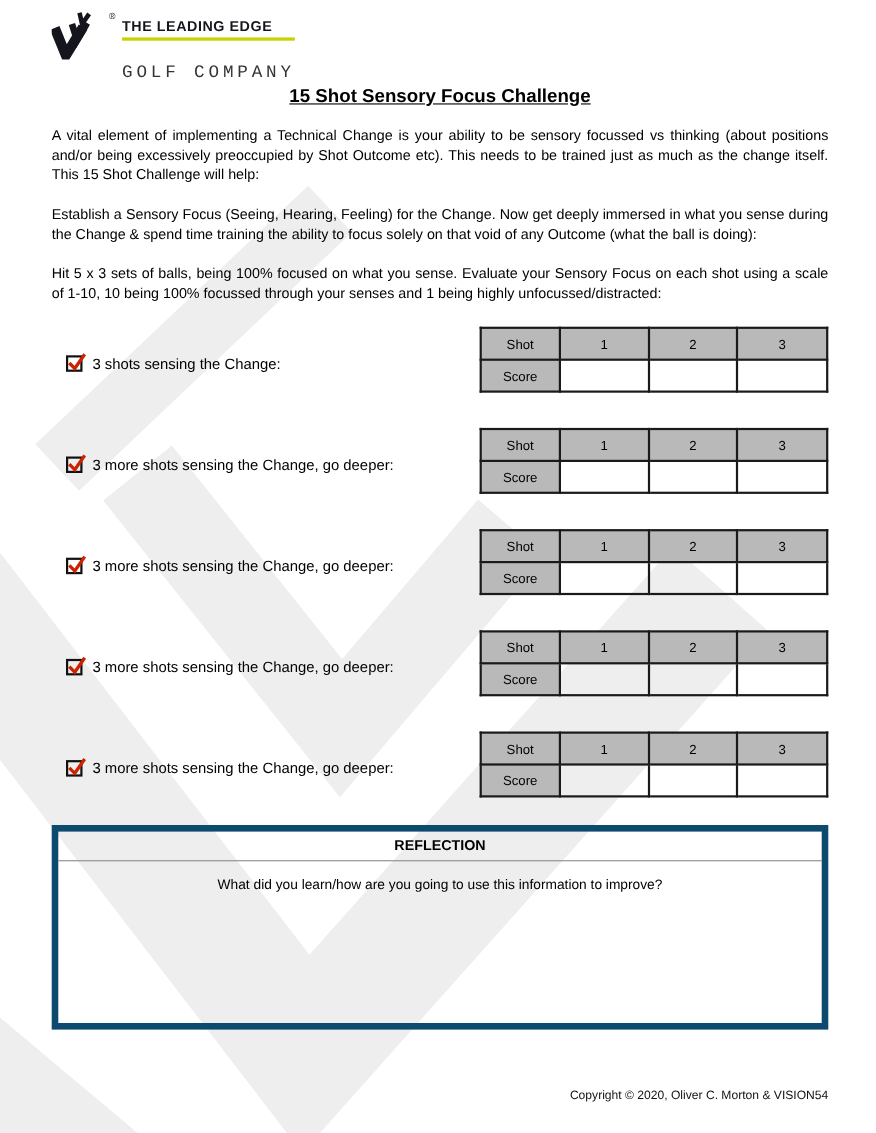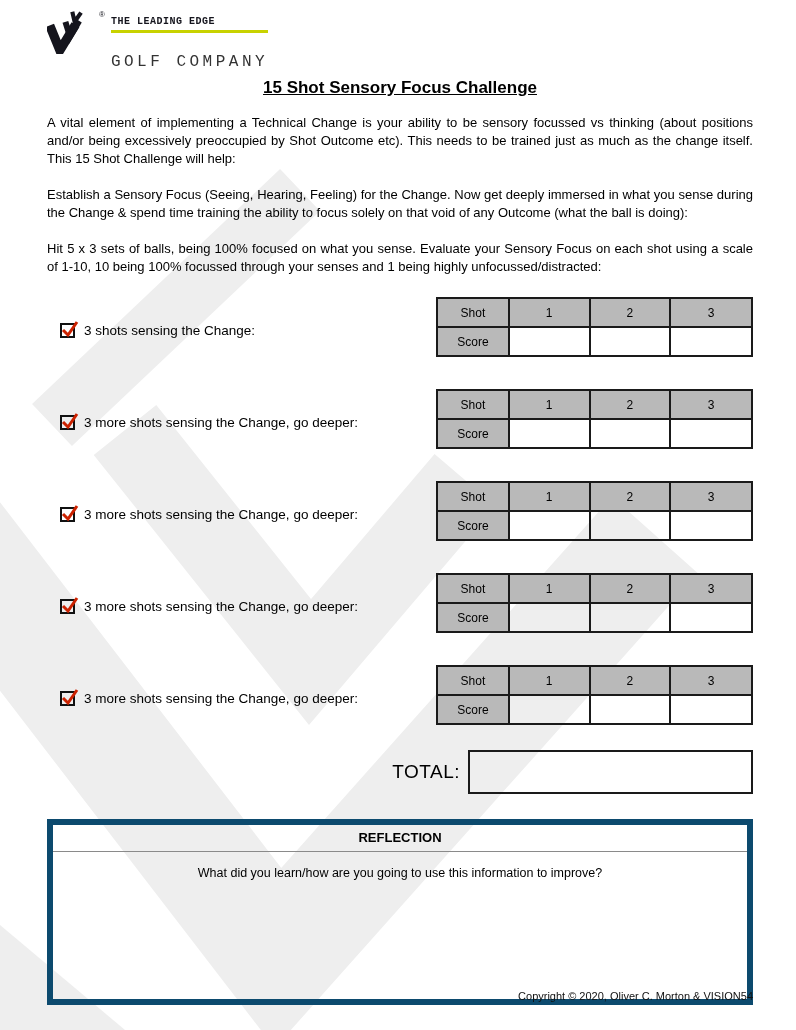--- a/index.html
+++ b/index.html
@@ -20,22 +20,22 @@
   
   .watermark{position:absolute;left:0;top:0;width:796px;height:1030px;z-index:0;pointer-events:none;}
   
   .page{position:relative;z-index:1;padding:8px 43px 0 47px;}
   
   .hdr{display:flex;justify-content:space-between;align-items:flex-start;height:58px;}
   .lelogo{display:flex;align-items:flex-start;gap:6px;}
   .lelogo .mark{width:46px;height:46px;flex:none;}
   .lelogo .reg{font-size:8px;margin-top:2px;color:var(--logo-dark);}
   .lelogo .words{margin-top:8px;}
-  .lelogo .l1{font-size:10px;font-weight:bold;color:var(--logo-dark);letter-spacing:.5px;
-              border-bottom:3px solid var(--accent-yellow);padding-bottom:3px;font-family:Liberation Mono, monospace;}
+  .lelogo .l1{font-size:13px;font-weight:bold;color:var(--logo-dark);letter-spacing:.5px;
+              border-bottom:3px solid var(--accent-yellow);padding-bottom:3px;}
   .lelogo .l2{font-size:16px;color:#333;letter-spacing:3.5px;margin-top:20px;font-family:Liberation Mono, monospace;}
   .v54{ text-align:left;width:200px;}
   .v54 .insp{font-size:12px;color:#111;margin-left:6px;}
   .v54 .wordrow{display:flex;align-items:flex-start;margin-top:1px;}
   .v54 .word{font-size:30px;font-weight:800;letter-spacing:-1px;color:#0d0d0d;line-height:30px;}
   .v54 .fig{width:42px;height:40px;margin-left:-6px;flex:none;}
   .v54 .tag{font-size:9px;font-style:italic;color:#444;text-align:right;margin-top:-4px;margin-right:14px;}
   
   .title{text-align:center;font-size:17px;font-weight:bold;text-decoration:underline;margin:12px 0 16px 0;}
   
@@ -235,24 +235,20 @@
           <td class="c1"></td>
           <td class="c2"></td>
           <td class="c3"></td>
         </tr>
       </tbody>
         </table>
     </div>
 
   </div>
 
-  <div class="totalrow">
-    <span class="totallabel">TOTAL:</span>
-    <div class="totalbox"></div>
-  </div>
 
   <div class="reflection">
     <div class="rhead">REFLECTION</div>
     <div class="rprompt">What did you learn/how are you going to use this information to improve?</div>
     <div class="rbody"></div>
   </div>
 
 </div>
 
 <div class="copyright">Copyright © 2020, Oliver C. Morton &amp; VISION54</div>

